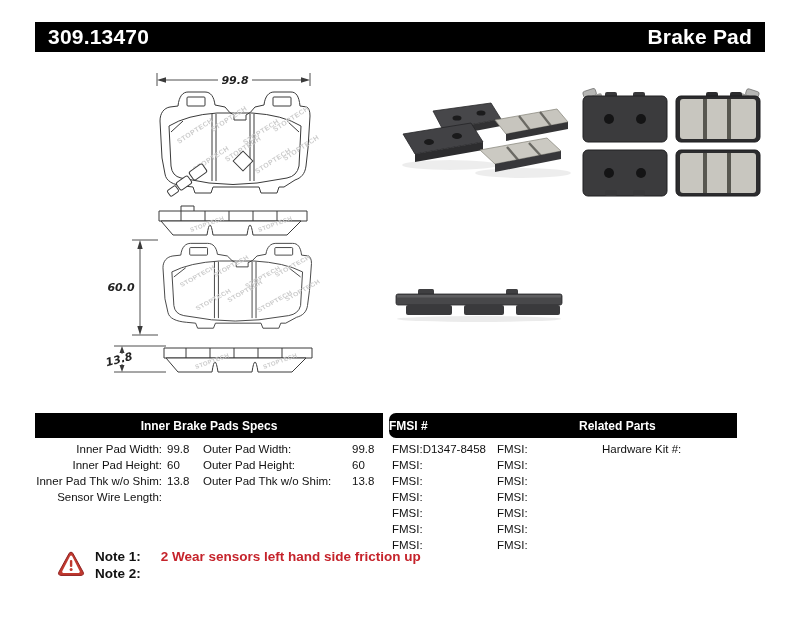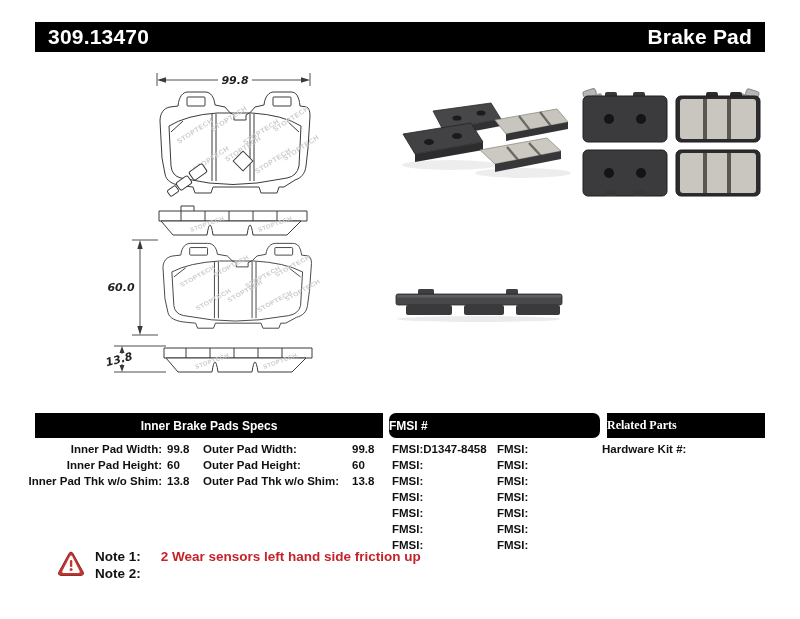--- a/index.html
+++ b/index.html
@@ -11,25 +11,25 @@
   #hdr{left:35px;top:22px;width:730px;height:30px;background:#000;color:#fff;
        display:flex;justify-content:space-between;align-items:center;
        padding:0 13px;box-sizing:border-box;font-weight:bold;font-size:21px;letter-spacing:.2px;}
 
   
   .hbar{top:413px;height:25px;background:#000;color:#fff;display:flex;align-items:center;
         justify-content:flex-start;font-weight:bold;font-size:12px;}
   #bar-specs{left:35px;width:348px;}
   #bar-specs span{flex:1;text-align:center;}
   #bar-fmsi{left:389px;width:211px;border-radius:7px;}
-  #bar-related{left:607px;width:158px;font-family:Liberation Serif, serif;}
+  #bar-related{left:579px;width:158px;}
 
   
   .speccol{top:441px;}
-  .srow{display:flex;height:16px;align-items:center;font-weight:bold;font-size:11.5px;color:#111;}
+  .srow{display:flex;height:16px;align-items:center;font-weight:normal;font-size:11.5px;color:#111;}
   .lab{white-space:nowrap;}
   .val{margin-left:5px;white-space:nowrap;}
   #col-inner{left:28px;}  #col-inner .lab{width:134px;text-align:right;}
   #col-outer{left:203px;} #col-outer .lab{width:144px;text-align:left;}
   #col-fmsi-l{left:392px;} #col-fmsi-r{left:497px;} #col-related{left:602px;}
   .leftlab .lab{text-align:left;} .leftlab .val{margin-left:0;}
 
   
   #note-icon{left:57px;top:551px;width:28px;height:26px;}
   #notes{left:95px;top:549px;}
@@ -228,20 +228,24 @@
         <span class="val">99.8</span>
       </div>
     <div class="srow">
         <span class="lab">Inner Pad Height:</span>
         <span class="val">60</span>
       </div>
     <div class="srow">
         <span class="lab">Inner Pad Thk w/o Shim:</span>
         <span class="val">13.8</span>
       </div>
+    <div class="srow">
+        <span class="lab">Sensor Wire Length:</span>
+        <span class="val"></span>
+      </div>
   </div>
 
   <div id="col-outer" class="abs speccol">
     <div class="srow">
         <span class="lab">Outer Pad Width:</span>
         <span class="val">99.8</span>
       </div>
     <div class="srow">
         <span class="lab">Outer Pad Height:</span>
         <span class="val">60</span>

